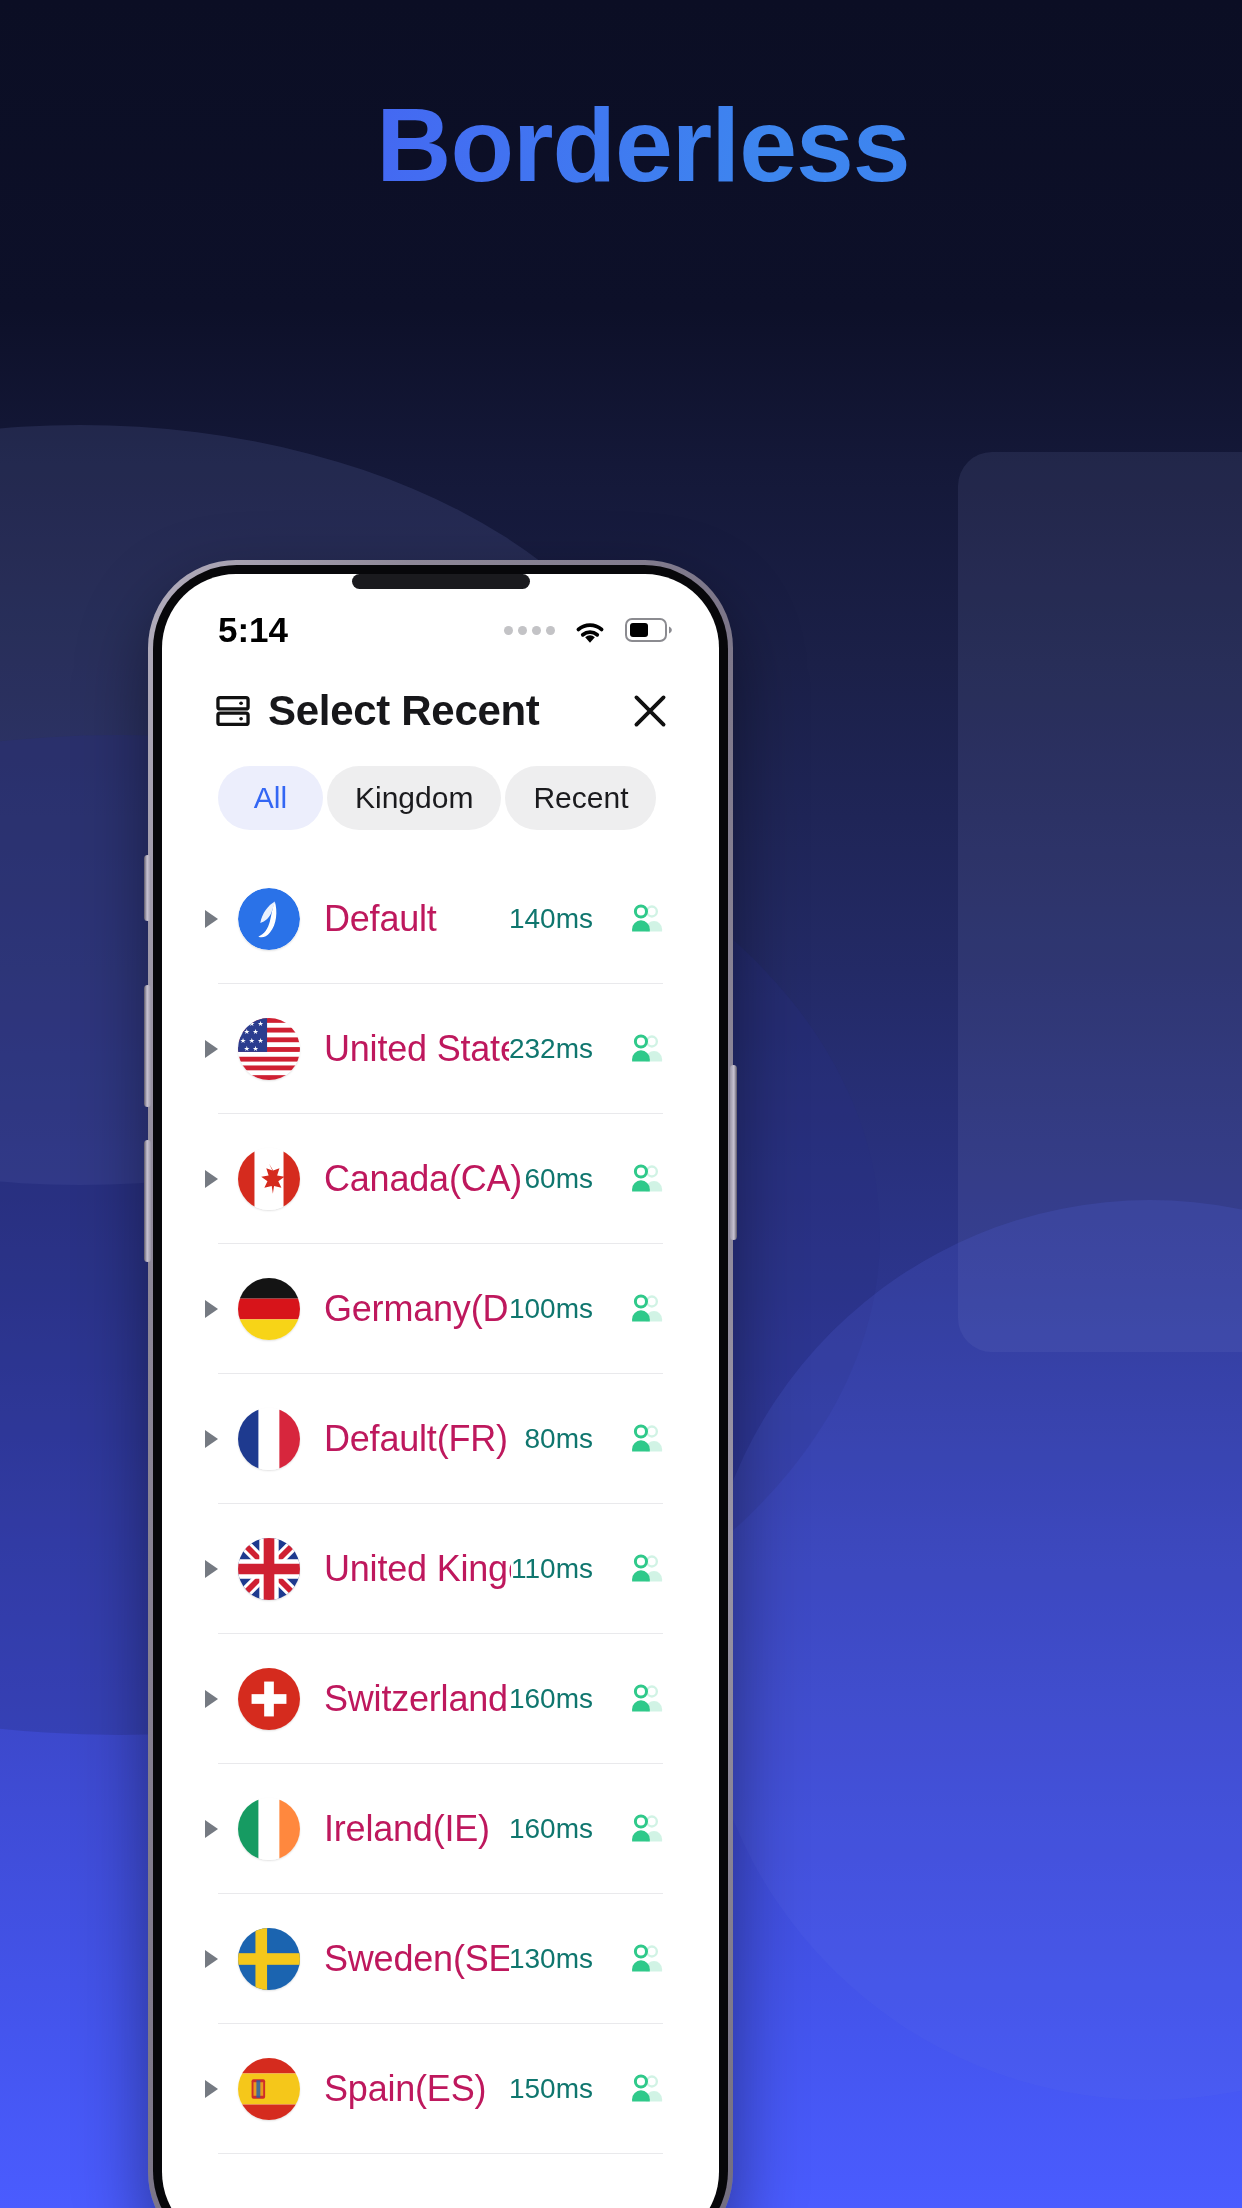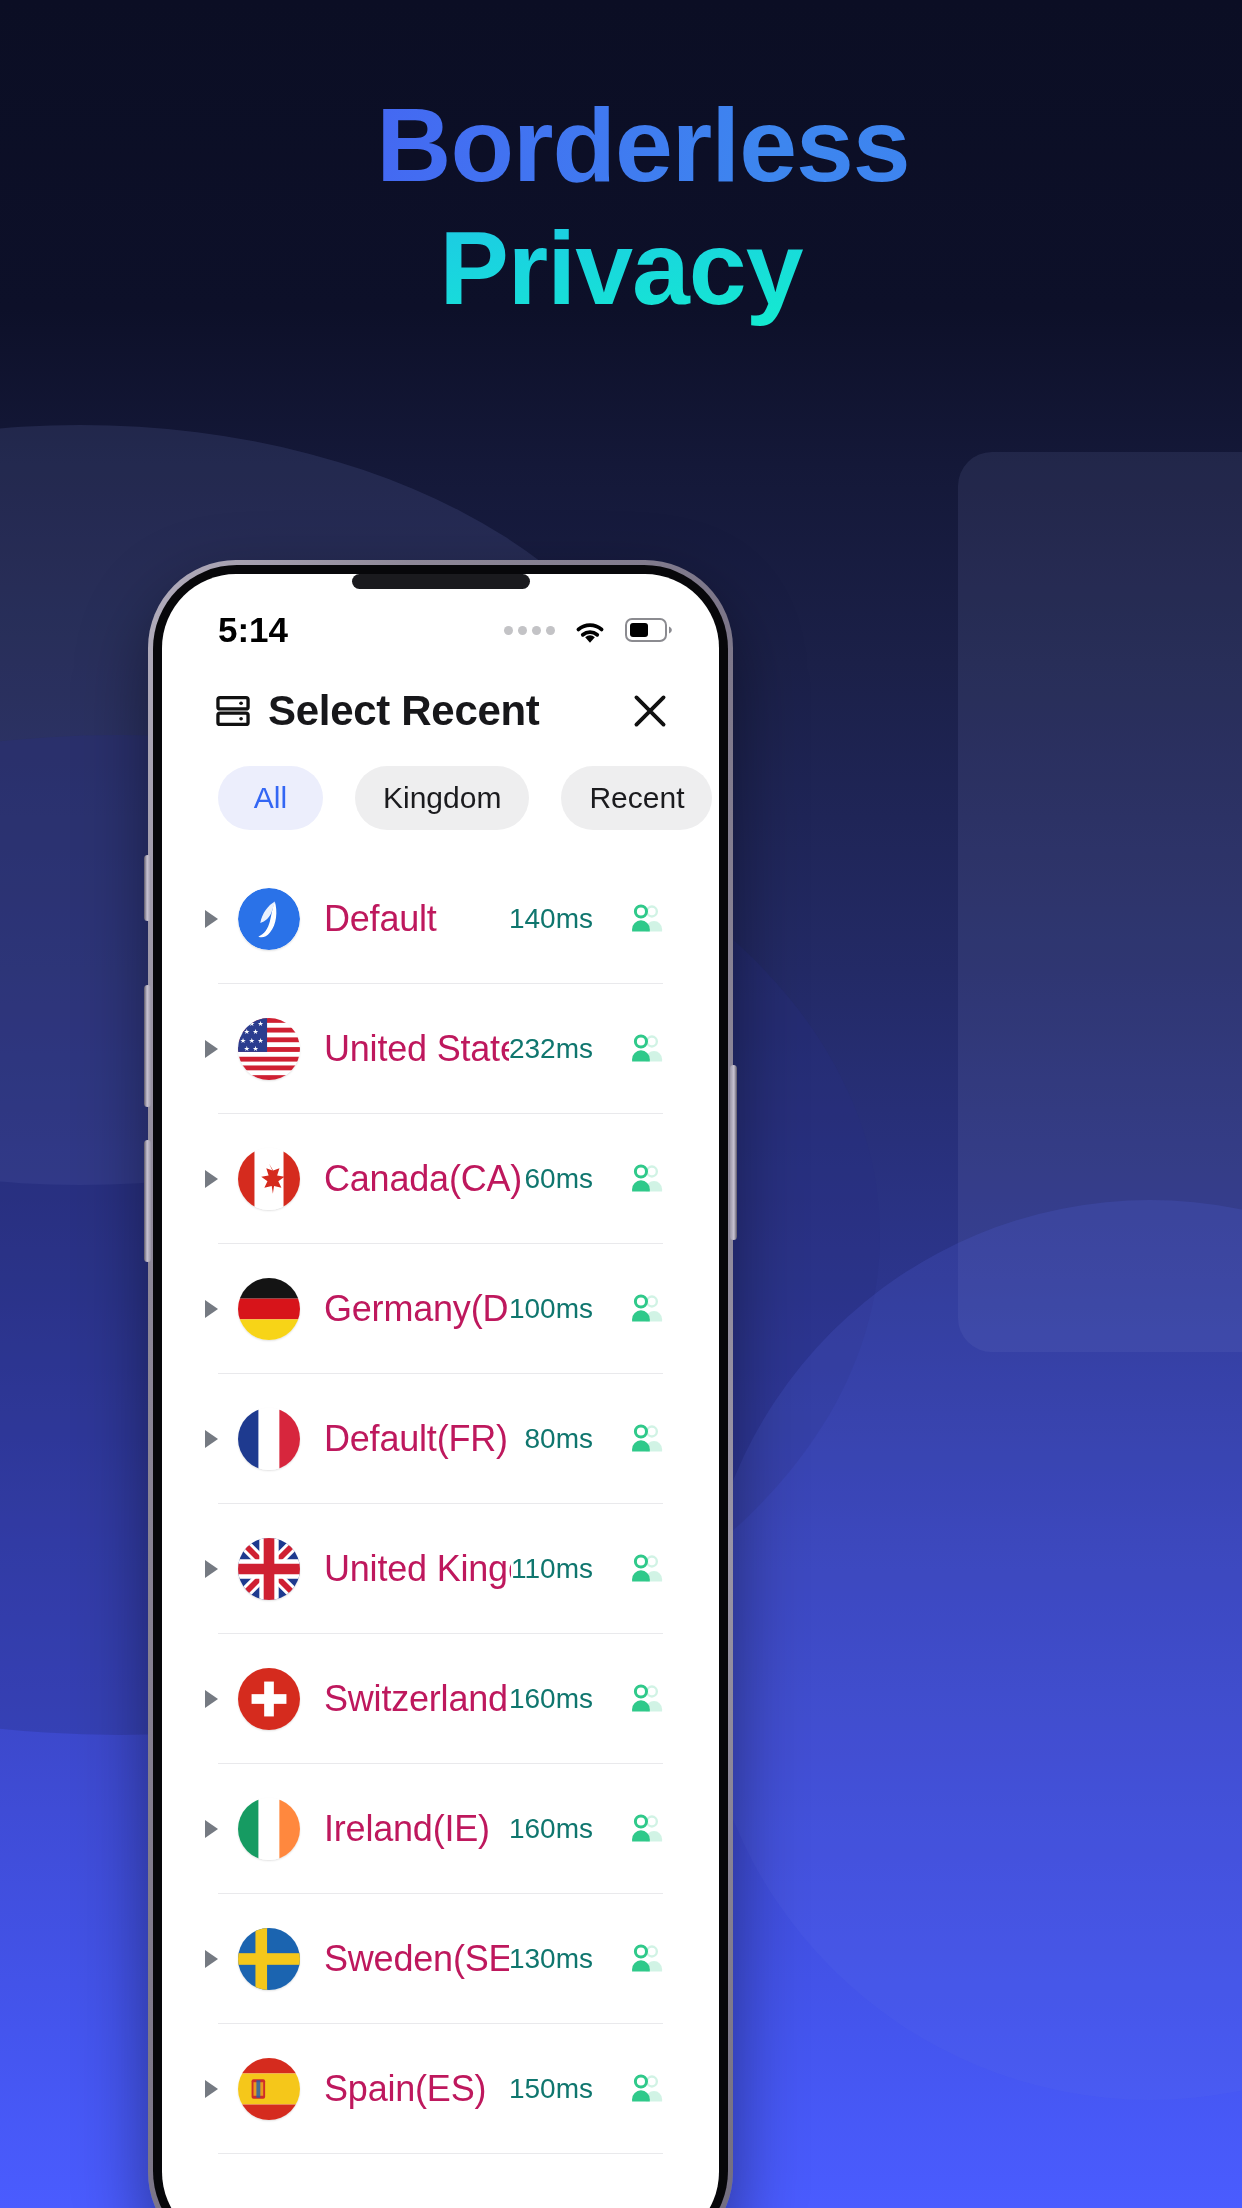--- a/index.html
+++ b/index.html
@@ -159,21 +159,21 @@
     flex:1;
   }
   #close-button {
     width:50px; height:50px;
     display:flex; align-items:center; justify-content:center;
     cursor:pointer;
   }
 
   
   #filter-row {
-    display:flex; gap:32px;
+    display:flex; gap:4px;
     padding:30px 0 0 56px;
   }
   .chip {
     height:64px; min-width:105px;
     padding:0 28px;
     border-radius:32px;
     background:#eeeeef;
     color:#1b1b1e;
     font-size:30px;
     display:flex; align-items:center; justify-content:center;
@@ -236,21 +236,20 @@
 
 <div id="bg">
   <div class="blob" id="blob-left-top"></div>
   <div class="blob" id="blob-left-mid"></div>
   <div class="blob" id="blob-right-panel"></div>
   <div class="blob" id="blob-right-glow"></div>
 </div>
 
 <div id="hero">
   <span class="hero-line" id="hero-line-1">Borderless</span>
-  <span class="hero-line" id="hero-line-2">Privacy</span>
 </div>
 
 <div id="phone">
   <div id="phone-frame-outer"></div>
   <div id="phone-frame-inner"></div>
 
   <div class="side-btn" id="btn-mute"></div>
   <div class="side-btn" id="btn-vol-up"></div>
   <div class="side-btn" id="btn-vol-dn"></div>
   <div id="btn-power"></div>

